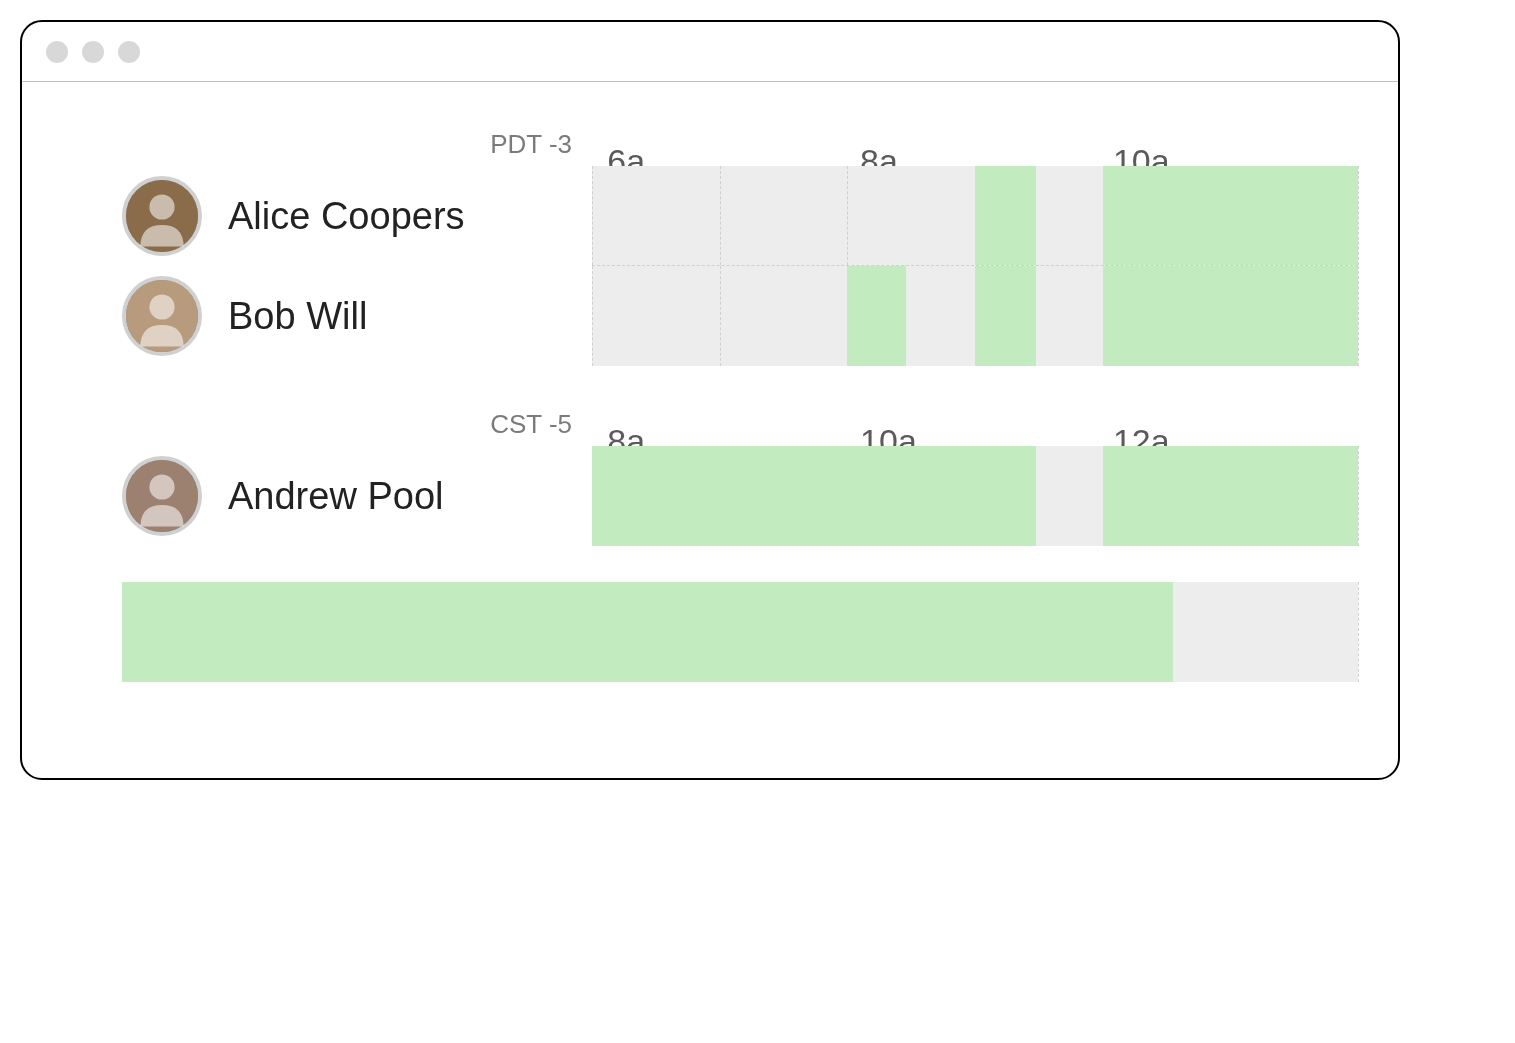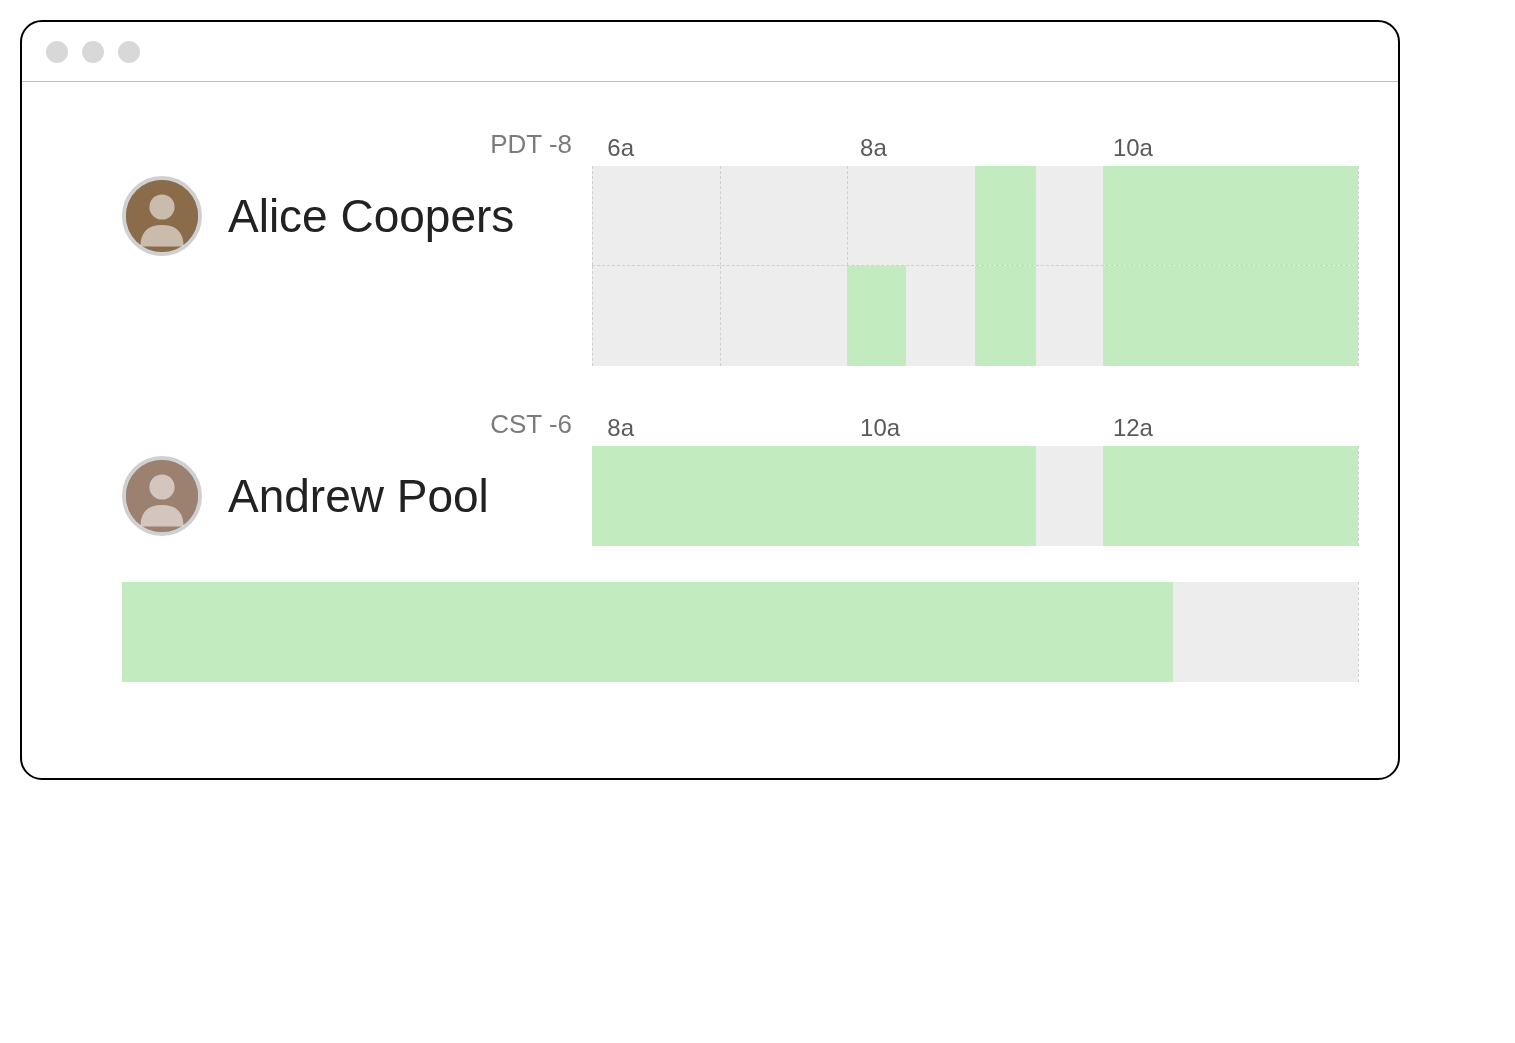--- a/index.html
+++ b/index.html
@@ -63,38 +63,38 @@
     border: 4px solid #d0d0d0;
     margin-right: 26px;
     flex-shrink: 0;
     background: #888;
     display: flex;
     align-items: center;
     justify-content: center;
   }
   .avatar svg { width: 100%; height: 100%; }
   .name {
-    font-size: 46px;
+    font-size: 38px;
     color: #222;
     font-weight: 400;
   }
   .timeline-col {
     flex: 1;
     position: relative;
   }
   .time-header {
     height: 44px;
     display: flex;
     position: relative;
   }
   .time-header .tick {
     position: absolute;
-    font-size: 24px;
+    font-size: 34px;
     color: #5a5a5a;
-    top: 12px;
+    top: 20px;
   }
   .track-stack {
     display: flex;
     flex-direction: column;
   }
   .track {
     height: 100px;
     background: #ededed;
     position: relative;
     border-bottom: 1px dashed #cfcfcf;
@@ -119,21 +119,21 @@
 <div class="window">
   <div class="titlebar">
     <div class="dot"></div>
     <div class="dot"></div>
     <div class="dot"></div>
   </div>
   <div class="content" id="content">
       <div class="tz-group">
         <div class="row">
           <div class="left-col">
-            <div class="tz-label">PDT -8</div>
+            <div class="tz-label">PDT -3</div>
           </div>
           <div class="timeline-col">
             <div class="time-header">
               <span class="tick" style="left: 2%;">6a</span>
               <span class="tick" style="left: 35%;">8a</span>
               <span class="tick" style="left: 68%;">10a</span>
             </div>
             <div class="track-stack">
               <div class="track">
                 <div class="gridline" style="left: 0%;"></div>
@@ -166,28 +166,38 @@
             <div class="person">
               <div class="avatar">
                 <svg viewBox="0 0 80 80">
                   <circle cx="40" cy="40" r="40" fill="#8a6b4a"></circle>
                   <circle cx="40" cy="30" r="14" fill="rgba(255,255,255,0.55)"></circle>
                   <path d="M16 74 Q16 50 40 50 Q64 50 64 74 Z" fill="rgba(255,255,255,0.55)"></path>
                 </svg>
               </div>
               <div class="name">Alice Coopers</div>
             </div>
+            <div class="person">
+              <div class="avatar">
+                <svg viewBox="0 0 80 80">
+                  <circle cx="40" cy="40" r="40" fill="#b89a7c"></circle>
+                  <circle cx="40" cy="30" r="14" fill="rgba(255,255,255,0.55)"></circle>
+                  <path d="M16 74 Q16 50 40 50 Q64 50 64 74 Z" fill="rgba(255,255,255,0.55)"></path>
+                </svg>
+              </div>
+              <div class="name">Bob Will</div>
+            </div>
           </div>
           <div class="timeline-col" style="height: 200px;"></div>
         </div>
       </div>
       <div class="tz-group">
         <div class="row">
           <div class="left-col">
-            <div class="tz-label">CST -6</div>
+            <div class="tz-label">CST -5</div>
           </div>
           <div class="timeline-col">
             <div class="time-header">
               <span class="tick" style="left: 2%;">8a</span>
               <span class="tick" style="left: 35%;">10a</span>
               <span class="tick" style="left: 68%;">12a</span>
             </div>
             <div class="track-stack">
               <div class="track">
                 <div class="gridline" style="left: 0%;"></div>

